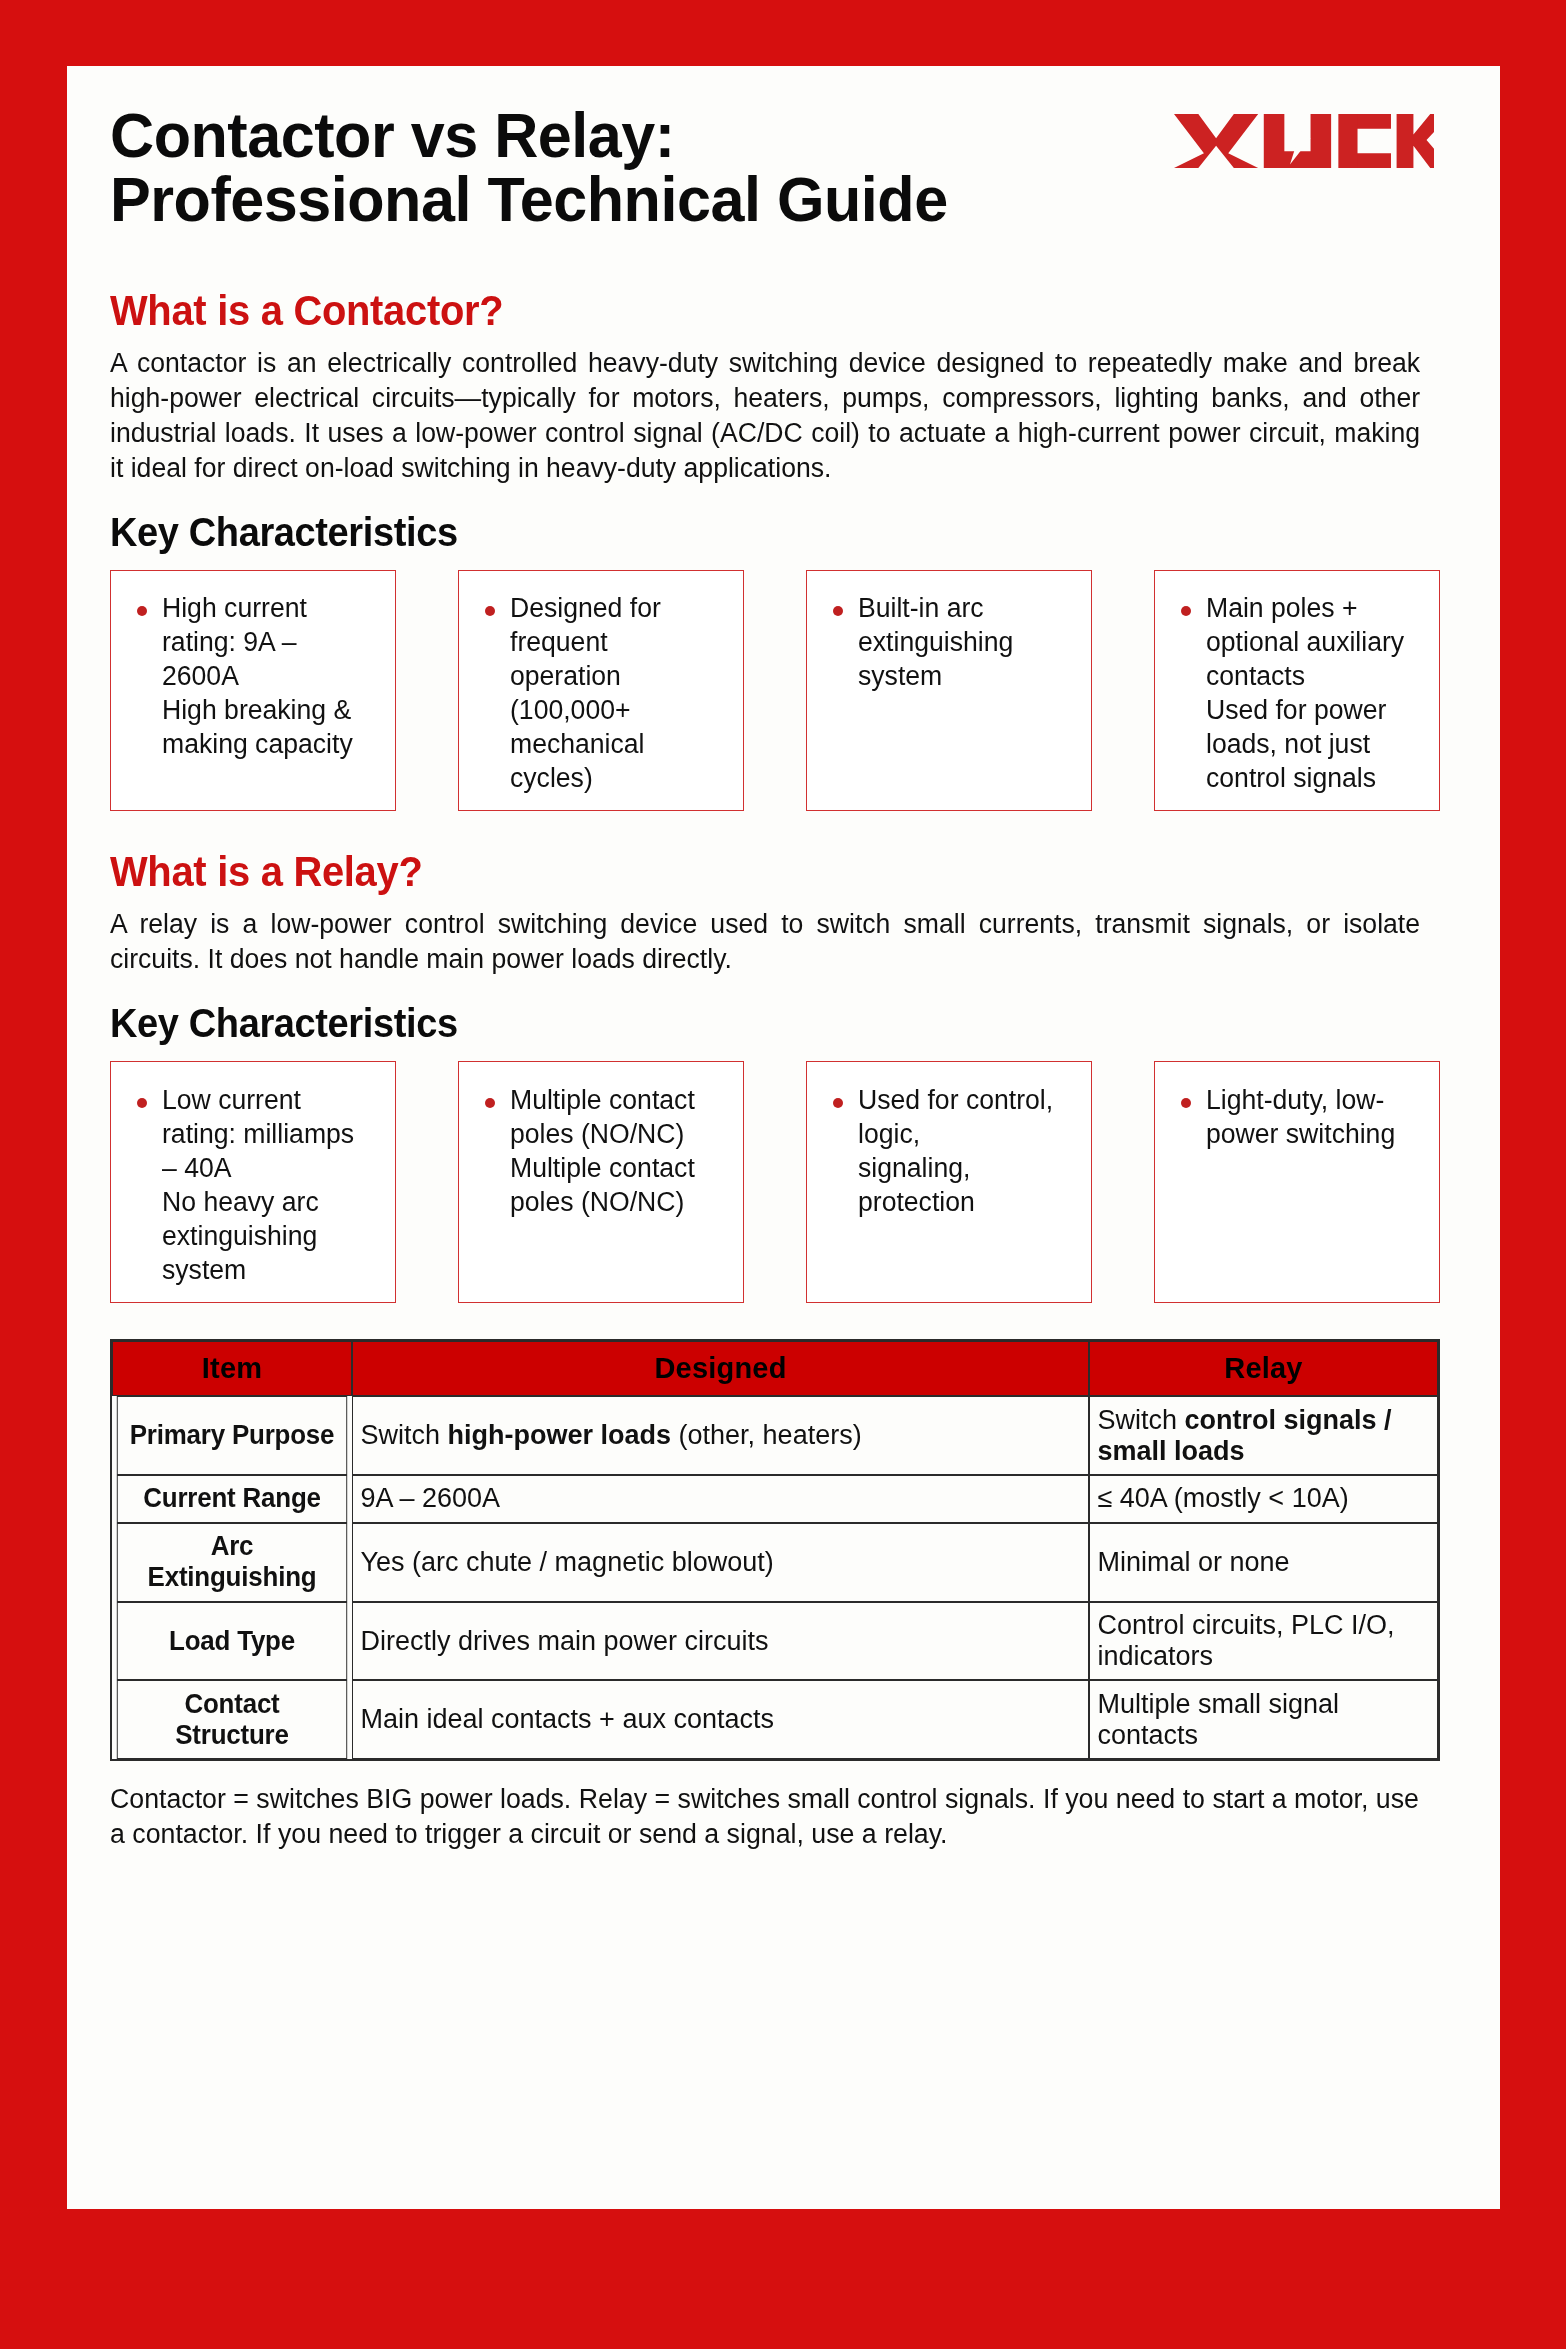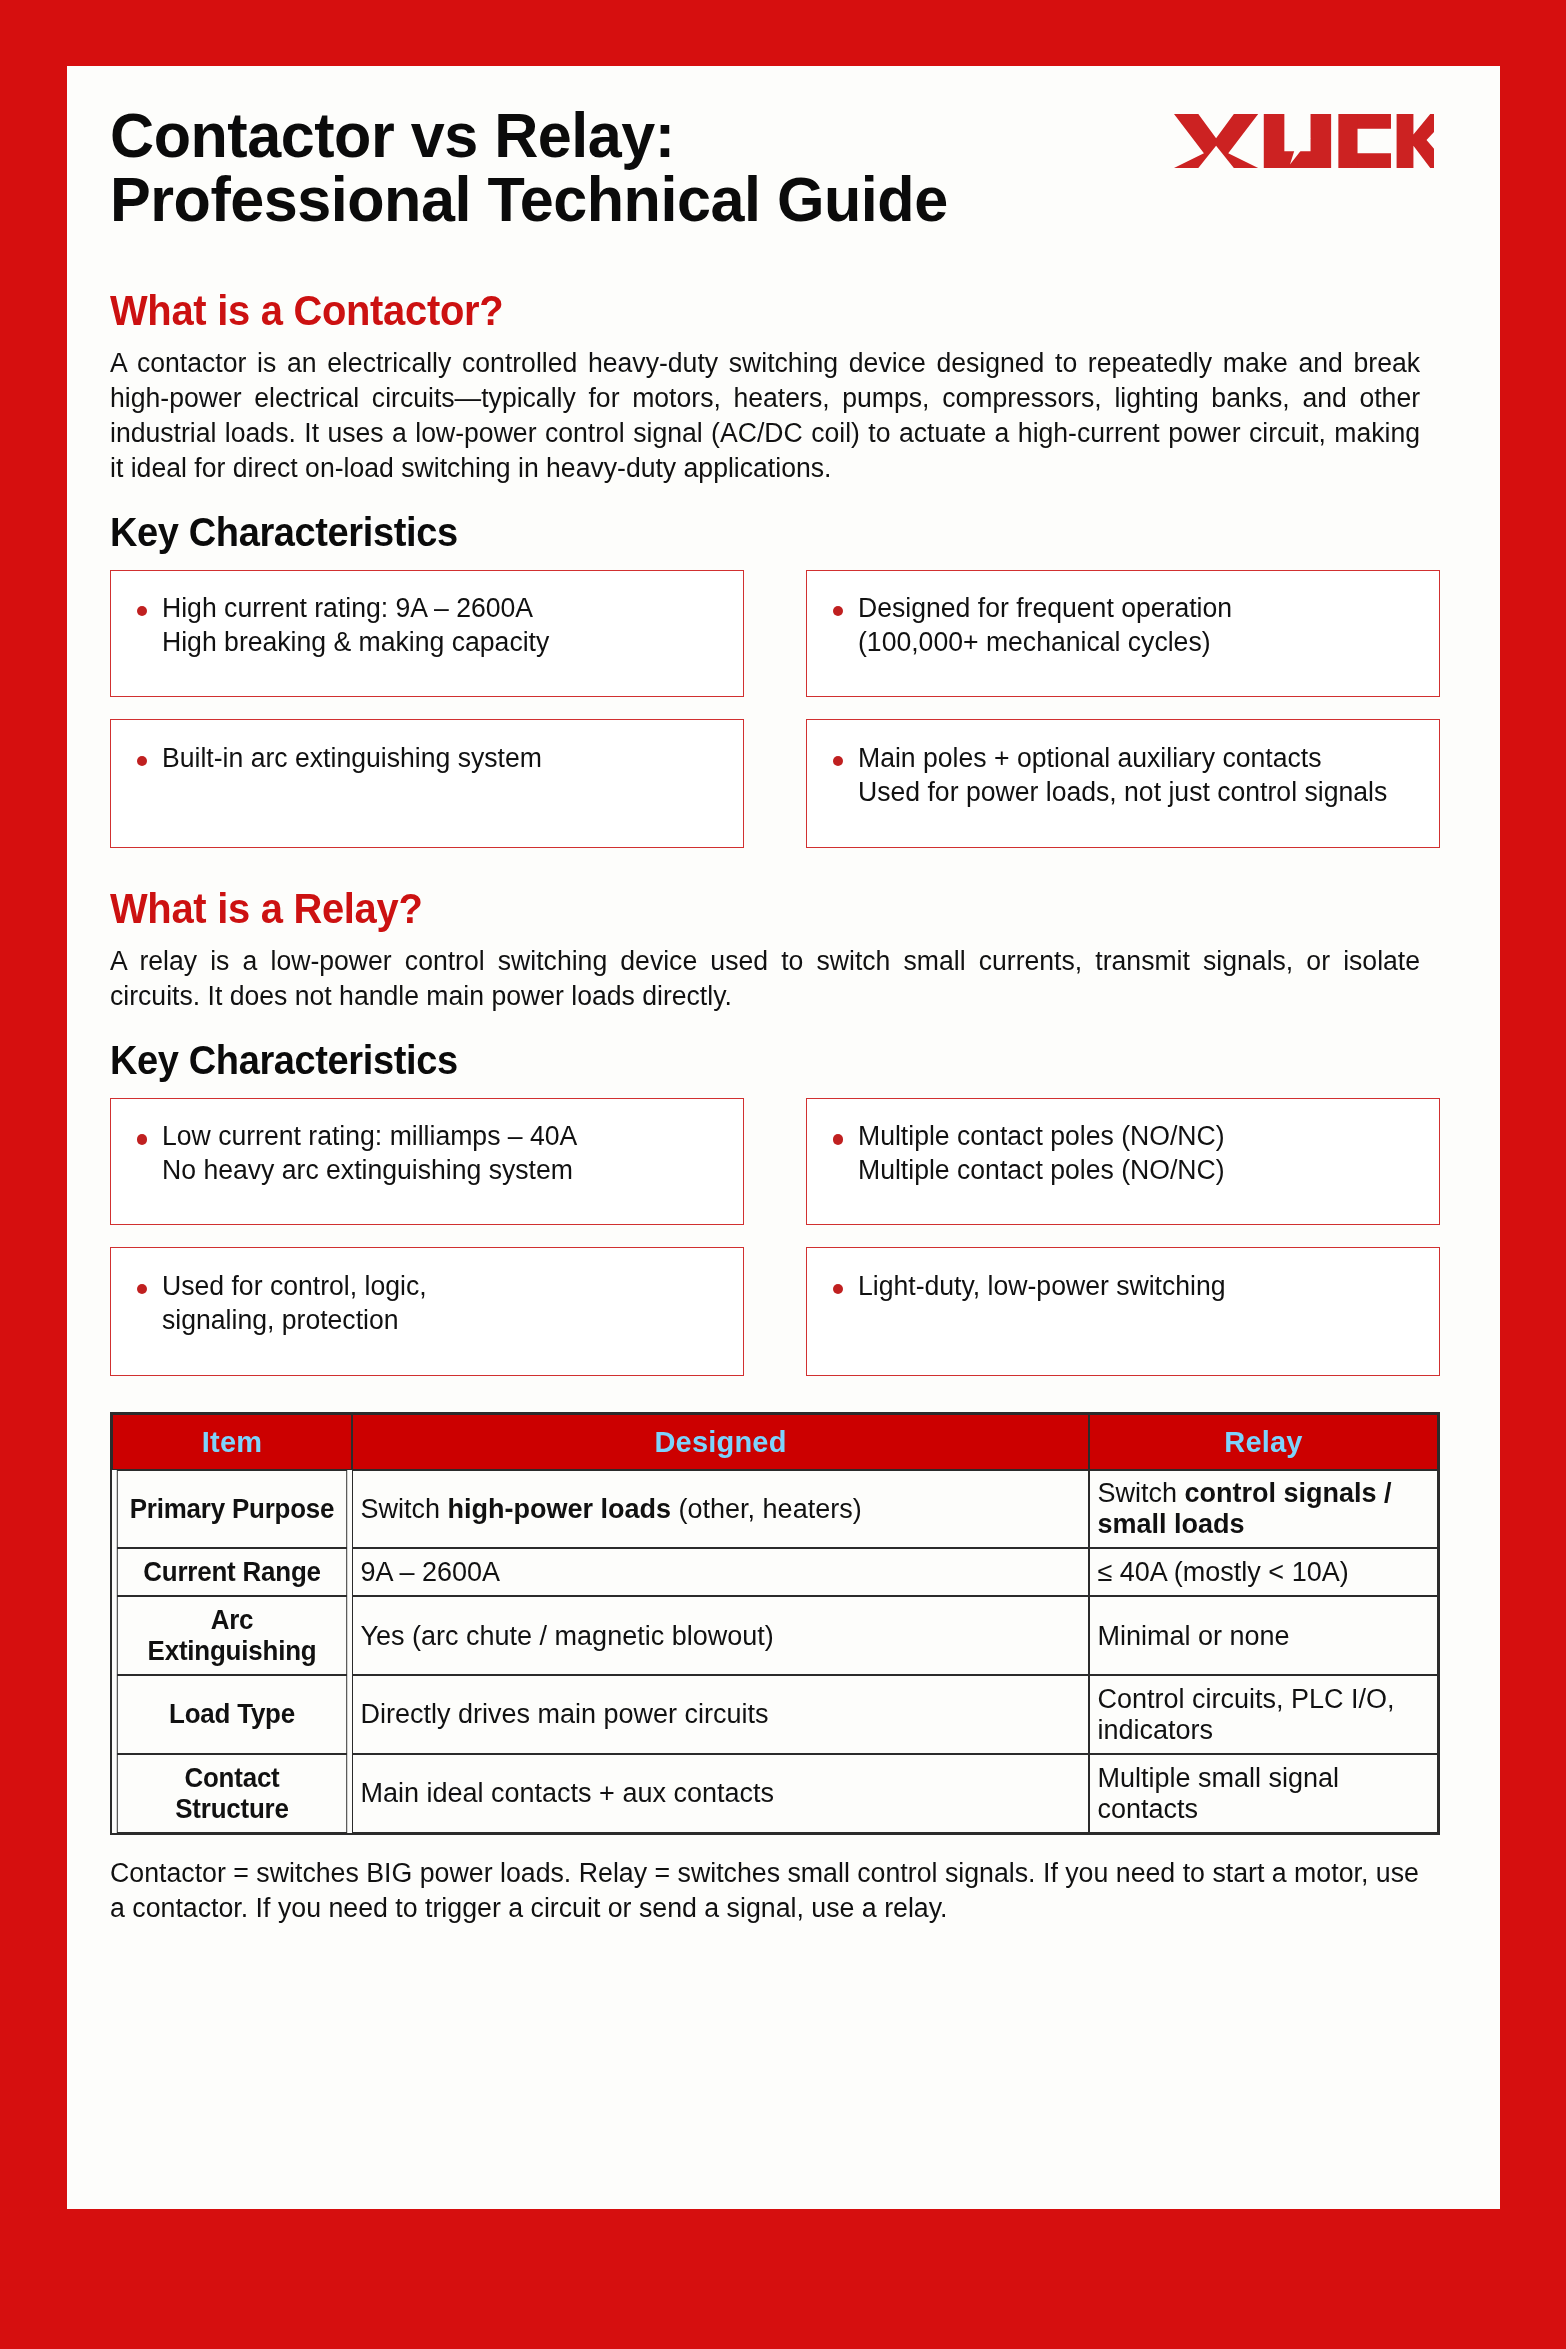--- a/index.html
+++ b/index.html
@@ -88,21 +88,21 @@
     margin-top: 24px;
     margin-bottom: 15px;
     letter-spacing: -0.4px;
     transform: scaleX(0.95);
     transform-origin: left center;
   }
 
   
   .bullet-grid {
     display: grid;
-    grid-template-columns: 1fr 1fr;
+    grid-template-columns: 1fr 1fr 1fr 1fr;
     column-gap: 62px;
     row-gap: 22.5px;
   }
 
   .bullet-box {
     border: 1.9px solid #d13030;
     background: #fff;
     min-height: 127px;
     padding: 20.6px 15px 15px 20.6px;
     display: flex;
@@ -141,21 +141,21 @@
   }
 
   table.cmp th, table.cmp td {
     border: 1.9px solid #2b2b2b;
     padding: 7.5px 9.4px;
     vertical-align: middle;
   }
 
   table.cmp thead th {
     background: #cc0000;
-    color: #7dd3fc;
+    color: #000000;
     font-size: 29px;
     font-weight: 700;
     text-align: center;
     padding: 10.3px 5.6px;
     letter-spacing: 0.2px;
   }
 
   table.cmp td.item {
     text-align: center;
     font-weight: 700;

